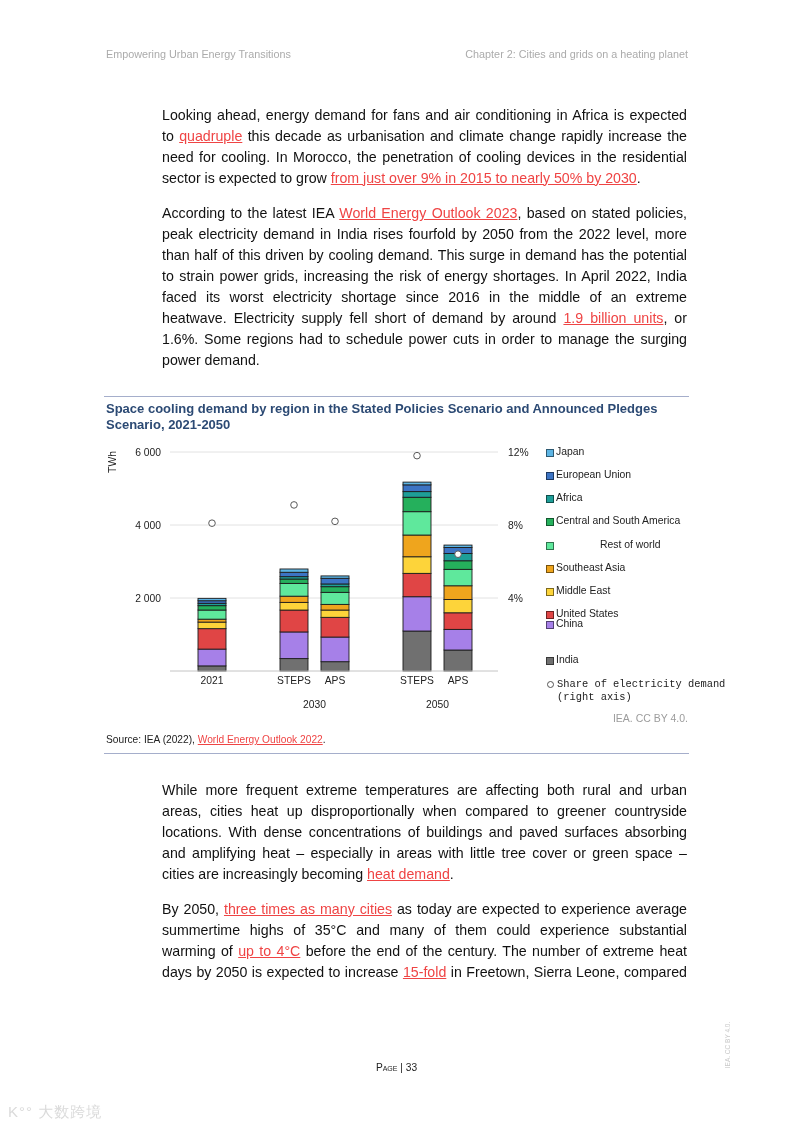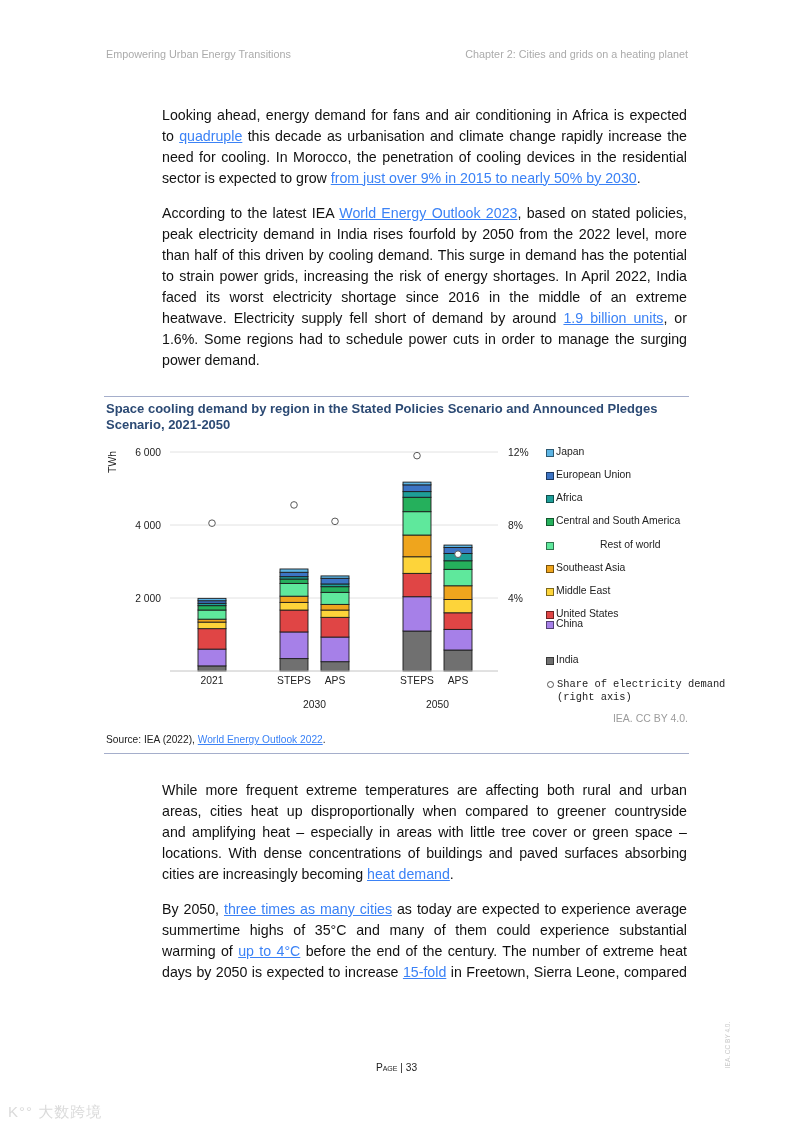--- a/index.html
+++ b/index.html
@@ -8,21 +8,21 @@
       background: #ffffff; color: #111111;
       font-family: "Liberation Sans", sans-serif;
     }
     .hdr { position: absolute; top: 47px; font-size: 10.8px; line-height: 14px; color: #ababab; white-space: nowrap; }
     .hdr-left { left: 106px; }
     .hdr-right { right: 105px; }
 
     .para { position: absolute; left: 162px; width: 525px; font-size: 14.2px; line-height: 21px; color: #111111; }
     .para .line { height: 21px; text-align: justify; text-align-last: justify; }
     .para .line.last { text-align-last: left; }
-    .para a, .fig-source a { color: #3b82f6; text-decoration: underline; cursor: pointer; }
+    .para a, .fig-source a { color: #ef4444; text-decoration: underline; cursor: pointer; }
 
     .fig-rule { position: absolute; left: 104px; width: 585px; height: 0; border-top: 1px solid #a5aecb; }
     .fig-title { position: absolute; left: 106px; top: 401px; width: 583px; font-size: 13px; line-height: 16px; font-weight: bold; color: #2c4a74; }
     #chart { position: absolute; left: 100px; top: 440px; width: 600px; height: 280px; overflow: visible; }
     #chart text { font-family: "Liberation Sans", sans-serif; font-size: 10.3px; fill: #222222; }
 
     .legend-item { position: absolute; left: 546px; font-size: 10.4px; line-height: 12.5px; color: #222222; display: flex; align-items: flex-start; white-space: nowrap; }
     .legend-item .sw { width: 6px; height: 6px; border: 1px solid rgba(0,0,0,0.5); margin: 2.5px 2px 0 0; flex: none; }
     .legend-item .sw-circle { width: 5px; height: 5px; border: 1px solid #555555; border-radius: 50%; background: #ffffff; margin: 3px 3px 0 1px; flex: none; }
 
@@ -192,22 +192,22 @@
     <div class="fig-credit">IEA. CC BY 4.0.</div>
     <div class="fig-source">
       <span>Source: IEA (2022), </span><a>World Energy Outlook 2022</a><span>.</span>
     </div>
     <div class="fig-rule" style="top:753px"></div>
   </section>
 
   <div class="para" style="top:779.5px">
       <div class="line"><span>While more frequent extreme temperatures are affecting both rural and urban</span></div>
       <div class="line"><span>areas, cities heat up disproportionally when compared to greener countryside</span></div>
+      <div class="line"><span>locations. With dense concentrations of buildings and paved surfaces absorbing</span></div>
       <div class="line"><span>and amplifying heat – especially in areas with little tree cover or green space –</span></div>
-      <div class="line"><span>locations. With dense concentrations of buildings and paved surfaces absorbing</span></div>
       <div class="line last"><span>cities are increasingly becoming </span><a>heat demand</a><span>.</span></div>
     </div>
   <div class="para" style="top:898.5px">
       <div class="line"><span>By 2050, </span><a>three times as many cities</a><span> as today are expected to experience average</span></div>
       <div class="line"><span>summertime highs of 35°C and many of them could experience substantial</span></div>
       <div class="line"><span>warming of </span><a>up to 4°C</a><span> before the end of the century. The number of extreme heat</span></div>
       <div class="line"><span>days by 2050 is expected to increase </span><a>15-fold</a><span> in Freetown, Sierra Leone, compared</span></div>
     </div>
 
   <div class="footer">

